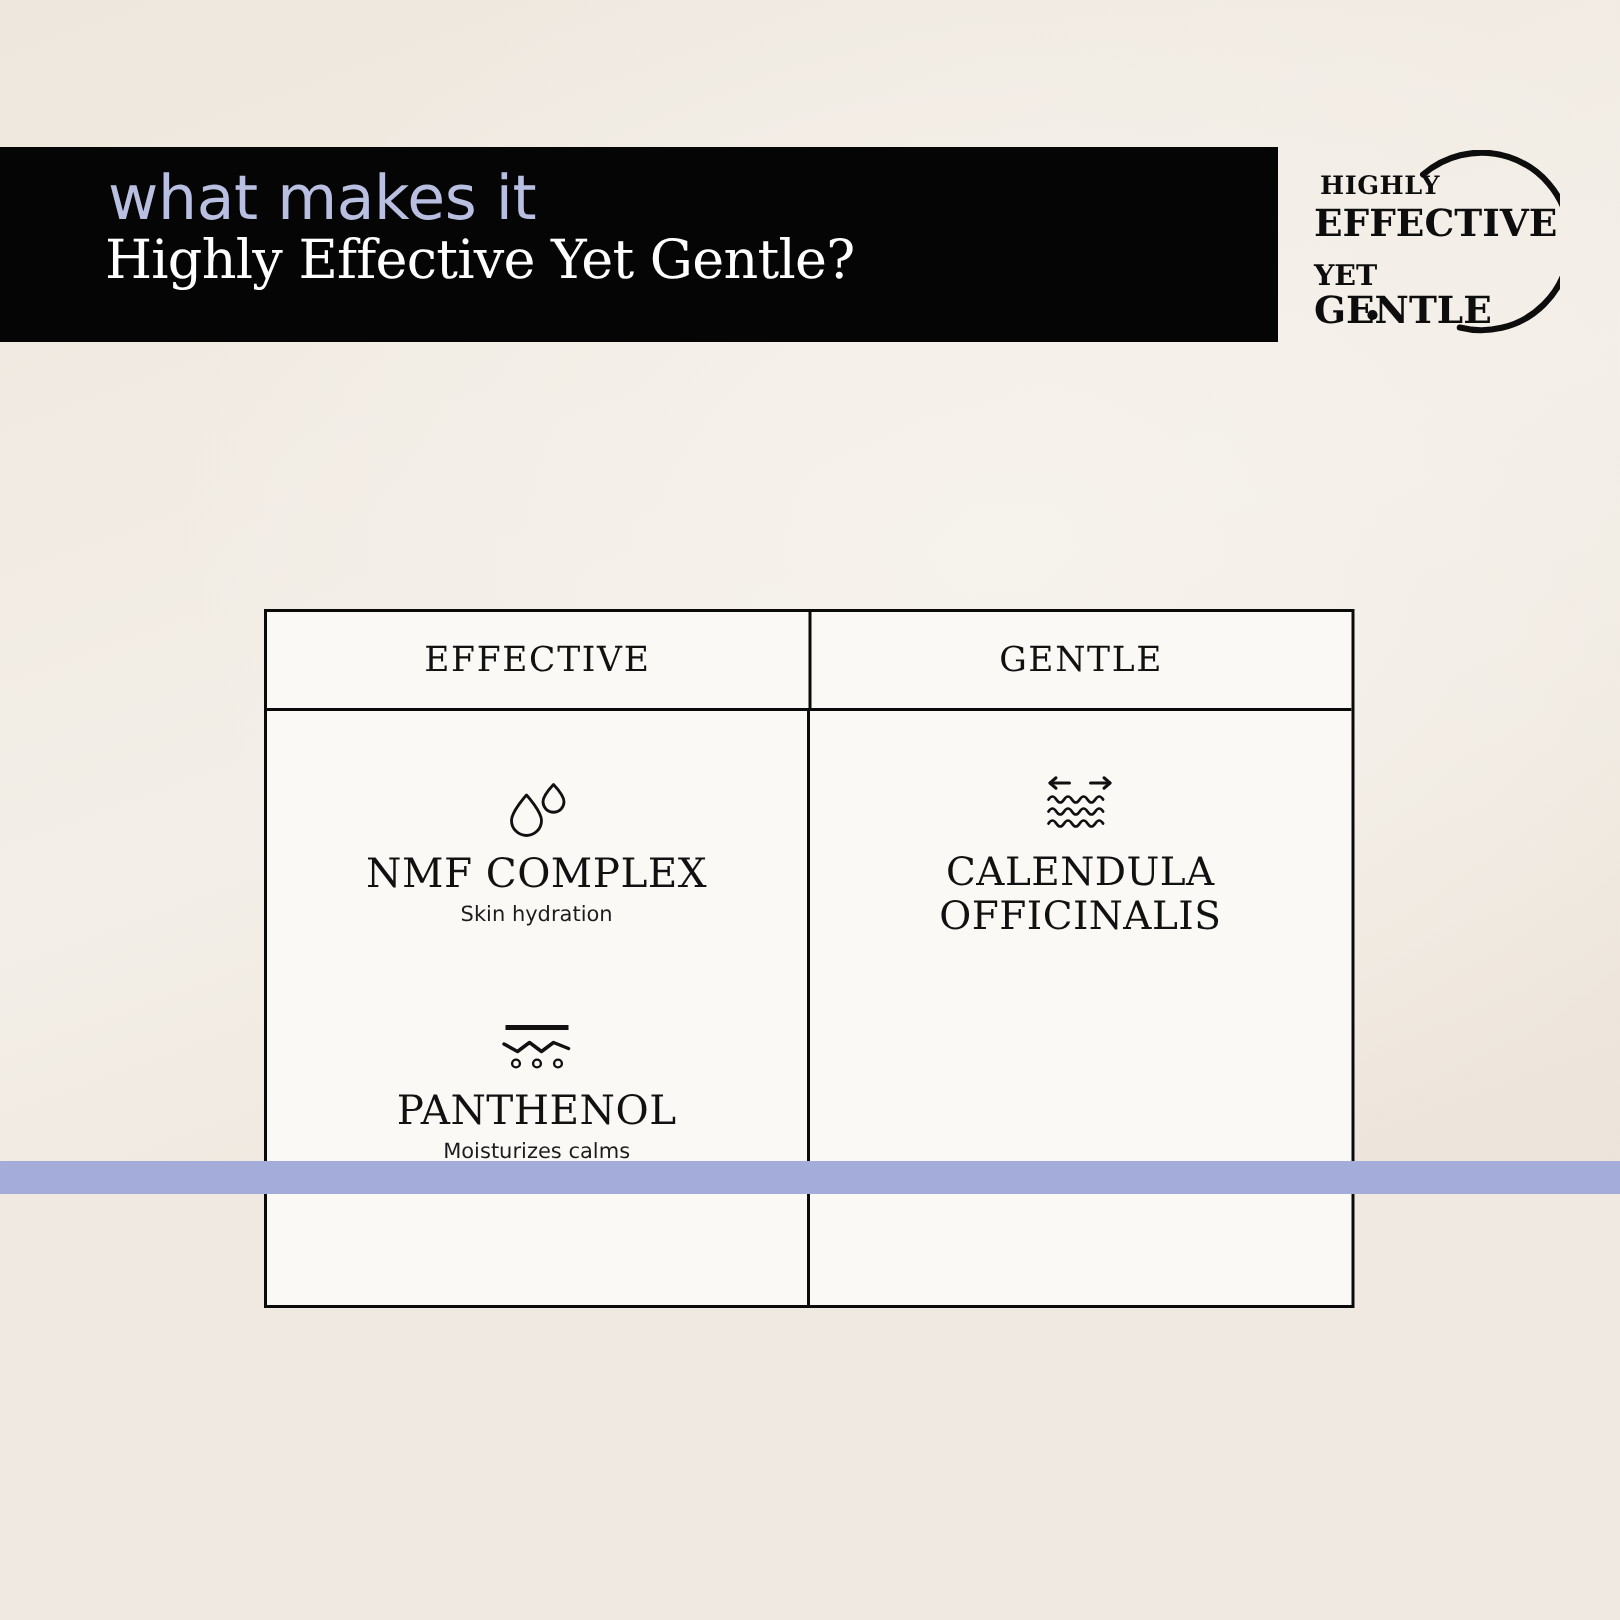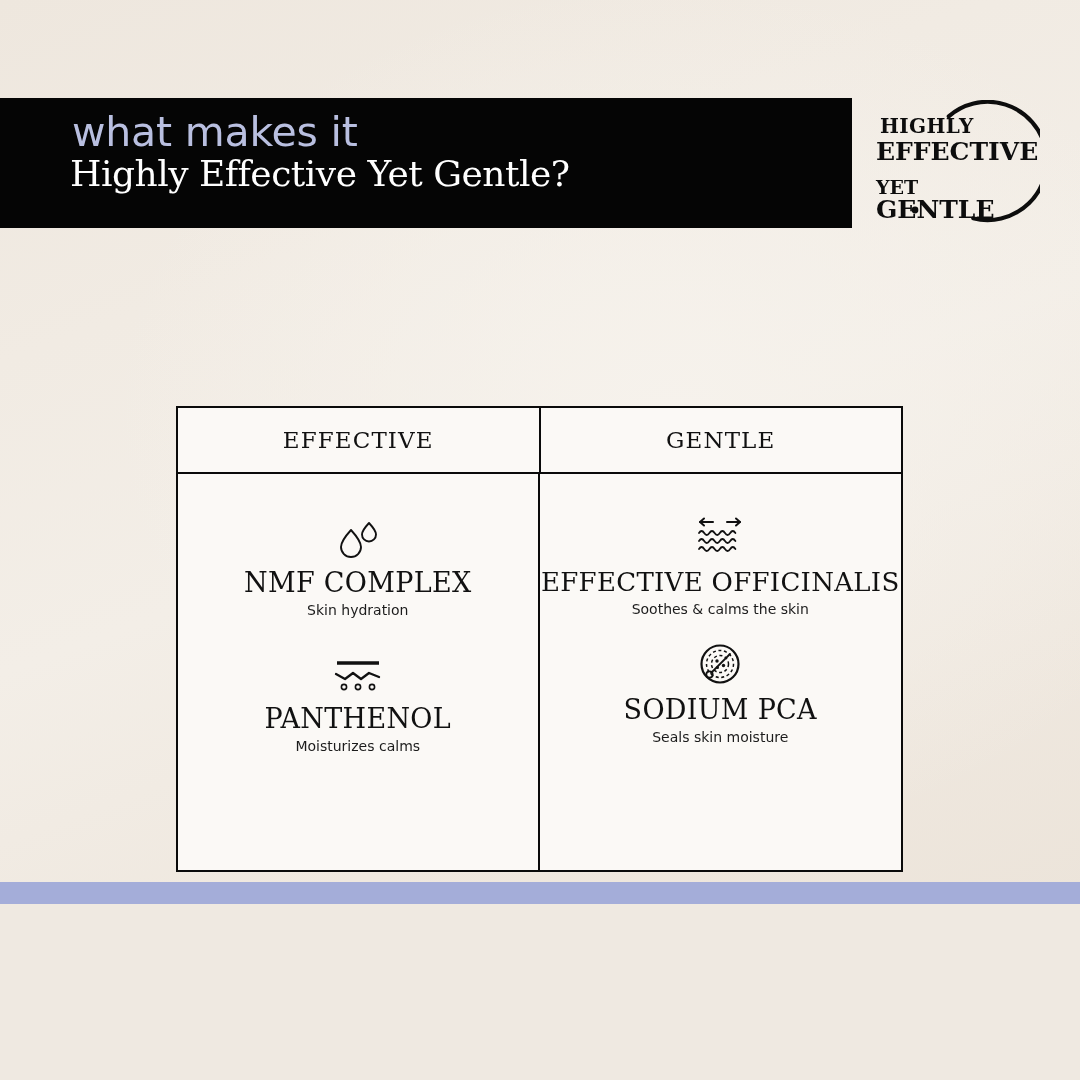--- a/index.html
+++ b/index.html
@@ -10,21 +10,21 @@
     width: 1080px;
     height: 1080px;
     font-family: "Liberation Sans", sans-serif;
     background: #efe9e1;
     overflow: hidden;
   }
 
   #stage {
     position: relative;
     width: 1080px;
-    height: 904px;
+    height: 796px;
     background:
       radial-gradient(ellipse 900px 700px at 62% 46%, #f6f2ec 0%, rgba(246,242,236,0) 62%),
       linear-gradient(160deg, #eee7de 0%, #f1ebe3 28%, #f3eee7 52%, #efe8df 78%, #ece4da 100%);
   }
 
   
   .header-band {
     position: absolute;
     left: 0;
     top: 98px;
@@ -67,21 +67,21 @@
     position: absolute;
     left: 8px;
     top: 16px;
     width: 148px;
     text-align: left;
     font-family: "DejaVu Serif", serif;
     color: #0d0d0d;
     line-height: 1.0;
   }
   .badge-l1 {
-    font-size: 20px;
+    font-size: 17px;
     font-weight: 700;
     letter-spacing: 0.4px;
     padding-left: 4px;
   }
   .badge-l2 {
     font-size: 25px;
     font-weight: 700;
     letter-spacing: 0px;
     margin-top: 3px;
   }
@@ -162,21 +162,21 @@
   }
   .item .desc {
     font-family: "DejaVu Sans", sans-serif;
     font-size: 14px;
     color: #1c1c1c;
     margin: 0;
   }
   .item.tall .name { font-size: 26px; }
 
   
-  .col.left  .item:nth-child(1) { margin-bottom: 34px; }
+  .col.left  .item:nth-child(1) { margin-bottom: 56px; }
   .col.right .item:nth-child(1) { margin-bottom: 26px; }
 
   
   .bottom-bar {
     position: absolute;
     left: 0;
     bottom: 0;
     width: 1080px;
     height: 22px;
     background: #a4add9;
@@ -254,40 +254,23 @@
                 <line x1="34" y1="6" x2="47" y2="6"></line>
                 <polyline points="43,2.5 47,6 43,9.5"></polyline>
               </g>
               <g stroke="#111" stroke-width="1.8" fill="none" stroke-linecap="round">
                 <path d="M6 17 q2.6 -4 5.2 0 t5.2 0 t5.2 0 t5.2 0 t5.2 0 t5.2 0 t5.2 0"></path>
                 <path d="M6 25 q2.6 -4 5.2 0 t5.2 0 t5.2 0 t5.2 0 t5.2 0 t5.2 0 t5.2 0"></path>
                 <path d="M6 33 q2.6 -4 5.2 0 t5.2 0 t5.2 0 t5.2 0 t5.2 0 t5.2 0 t5.2 0"></path>
               </g>
             </svg>
           </div>
-          <div class="name">EFFECTIVE OFFICINALIS</div>
-          <div class="desc">Soothes &amp; calms the skin</div>
+          <div class="name">CALENDULA OFFICINALIS</div>
         </div>
 
-        <div class="item">
-          <div class="icon">
-            <svg width="42" height="42" viewBox="0 0 42 42">
-              <circle cx="21" cy="21" r="18.5" fill="none" stroke="#111" stroke-width="2.2"></circle>
-              <circle cx="21" cy="21" r="13.5" fill="none" stroke="#111" stroke-width="1.5" stroke-dasharray="3 2.6"></circle>
-              <circle cx="21" cy="21" r="8.5" fill="none" stroke="#111" stroke-width="1.5" stroke-dasharray="3 2.6"></circle>
-              <line x1="31" y1="11" x2="12" y2="30" stroke="#111" stroke-width="1.8" stroke-linecap="round"></line>
-              <circle cx="10.5" cy="31.5" r="3.2" fill="none" stroke="#111" stroke-width="1.8"></circle>
-              <circle cx="18" cy="18" r="1.7" fill="#111"></circle>
-              <circle cx="24.5" cy="22.5" r="1.7" fill="#111"></circle>
-              <circle cx="18.5" cy="24.5" r="1.5" fill="#111"></circle>
-            </svg>
-          </div>
-          <div class="name">SODIUM PCA</div>
-          <div class="desc">Seals skin moisture</div>
-        </div>
 
       </div>
 
     </div>
   </div>
 
   <div class="bottom-bar"></div>
 
 </div>
 

